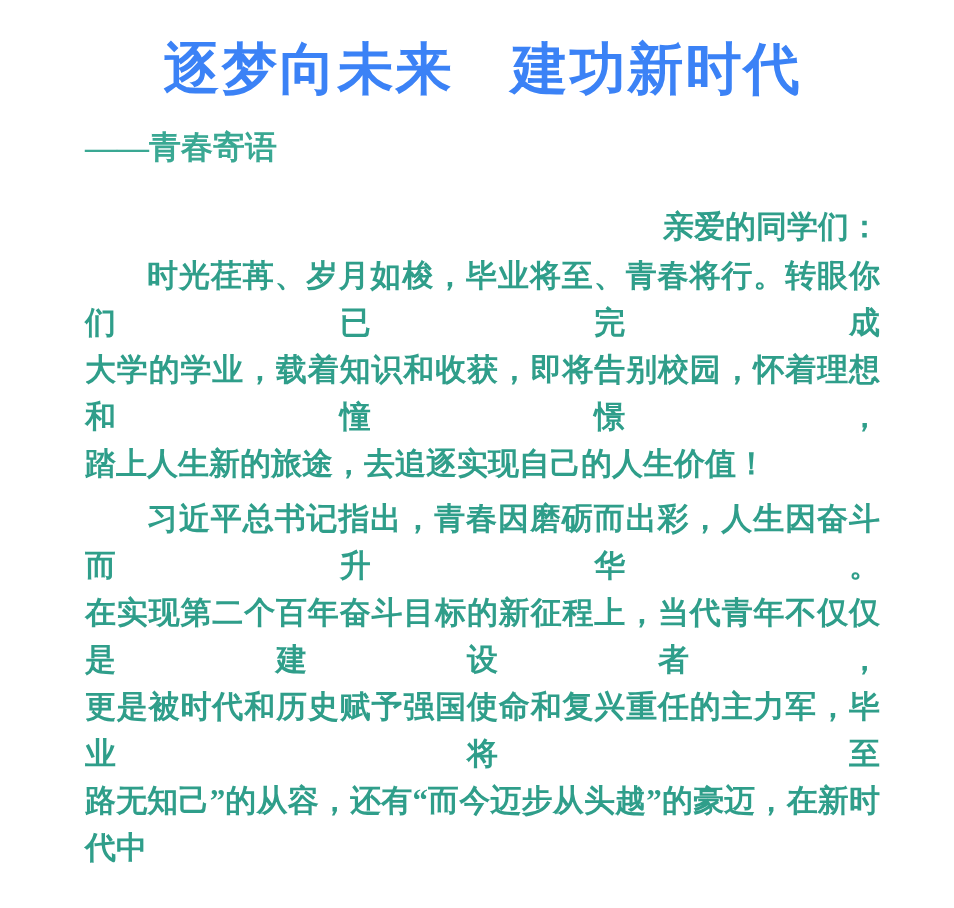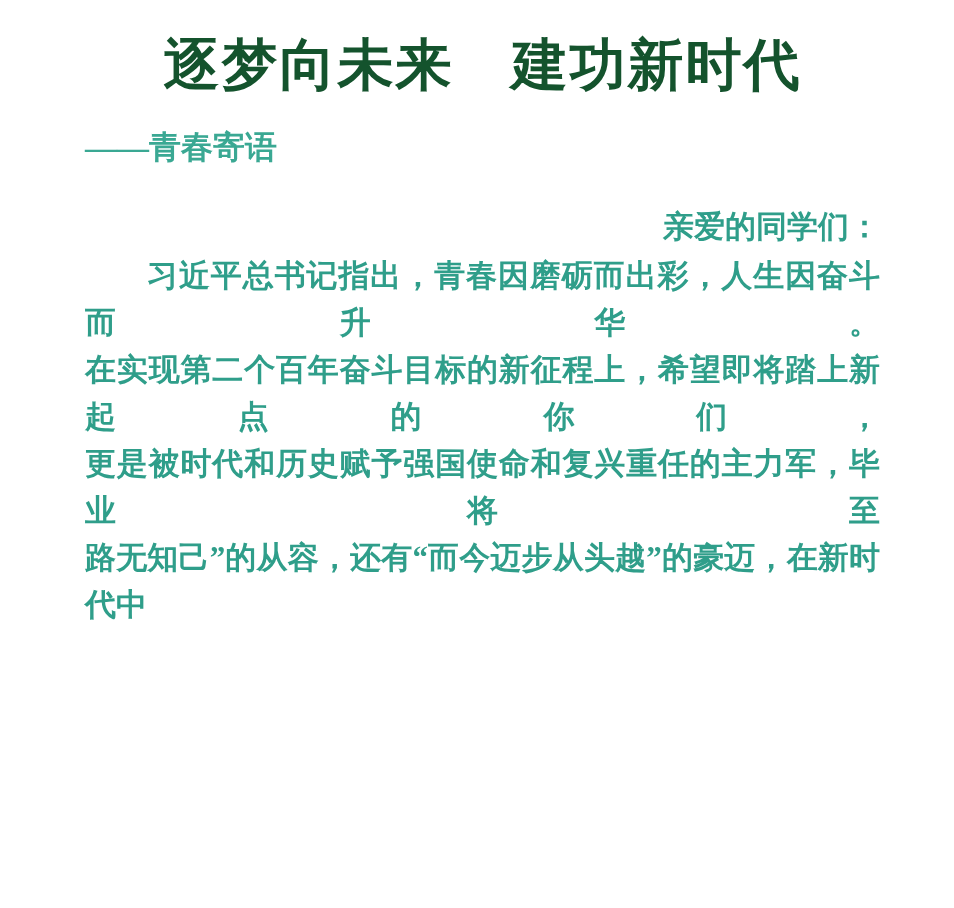--- a/index.html
+++ b/index.html
@@ -14,25 +14,25 @@
     position: relative;
   }
   .page {
     box-sizing: border-box;
     width: 954px;
     height: 908px;
     padding: 30px 74px 0 85px;
     background: #ffffff;
   }
   .title {
-    font-family: Liberation Mono, monospace;
+    font-family: Liberation Serif, serif;
     font-weight: bold;
     font-size: 56px;
     line-height: 1.2;
-    color: #14532d;
+    color: #3b82f6;
     text-align: center;
     letter-spacing: 2px;
     margin: 6px 0 0 0;
   }
   .subtitle {
     font-family: cursive;
     font-weight: bold;
     font-size: 32px;
     color: #3aa893;
     text-align: left;
@@ -74,23 +74,28 @@
 <div class="page">
 
   <h1 class="title">逐梦向未来　建功新时代</h1>
 
   <div class="subtitle">——青春寄语</div>
 
   <div class="letter-body">
 
     <div class="salutation">亲爱的同学们：</div>
 
+    <div class="para">
+      <div class="line indent">时光荏苒、岁月如梭，毕业将至、青春将行。转眼你们已完成</div>
+      <div class="line">大学的学业，载着知识和收获，即将告别校园，怀着理想和憧憬，</div>
+      <div class="line">踏上人生新的旅途，去追逐实现自己的人生价值！</div>
+    </div>
 
     <div class="para">
       <div class="line indent">习近平总书记指出，青春因磨砺而出彩，人生因奋斗而升华。</div>
-      <div class="line">在实现第二个百年奋斗目标的新征程上，希望即将踏上新起点的你们，</div>
+      <div class="line">在实现第二个百年奋斗目标的新征程上，当代青年不仅仅是建设者，</div>
       <div class="line">更是被时代和历史赋予强国使命和复兴重任的主力军，毕业将至</div>
       <div class="line">路无知己”的从容，还有“而今迈步从头越”的豪迈，在新时代中</div>
 
     </div>
 
   </div>
 </div>
 
 </body></html>

